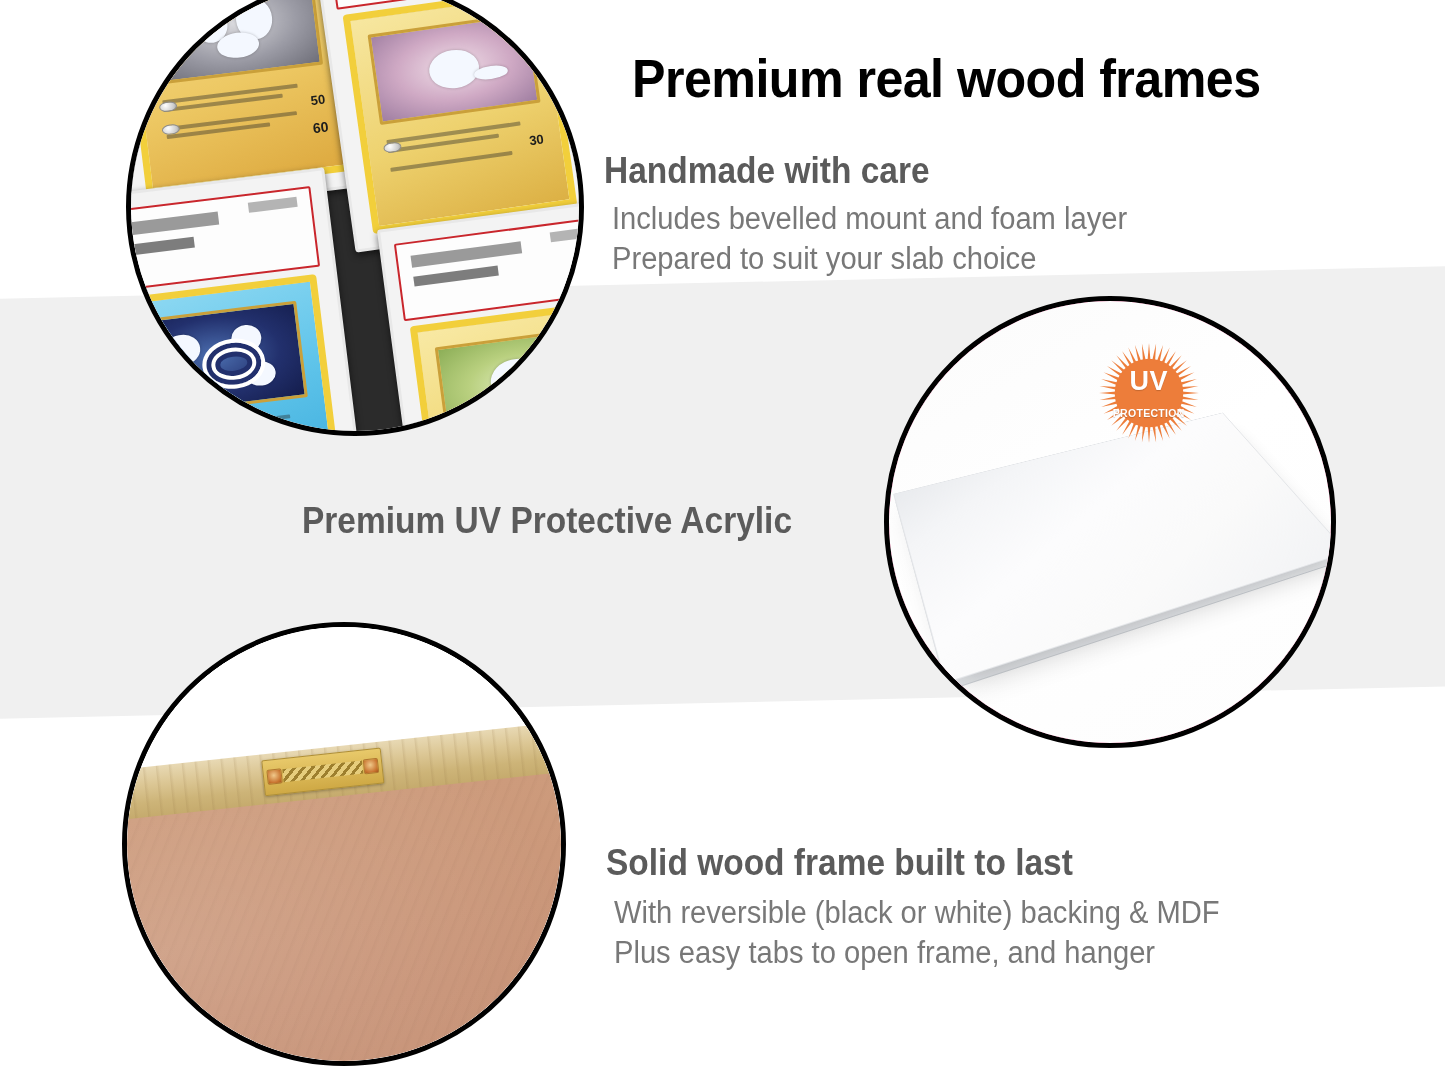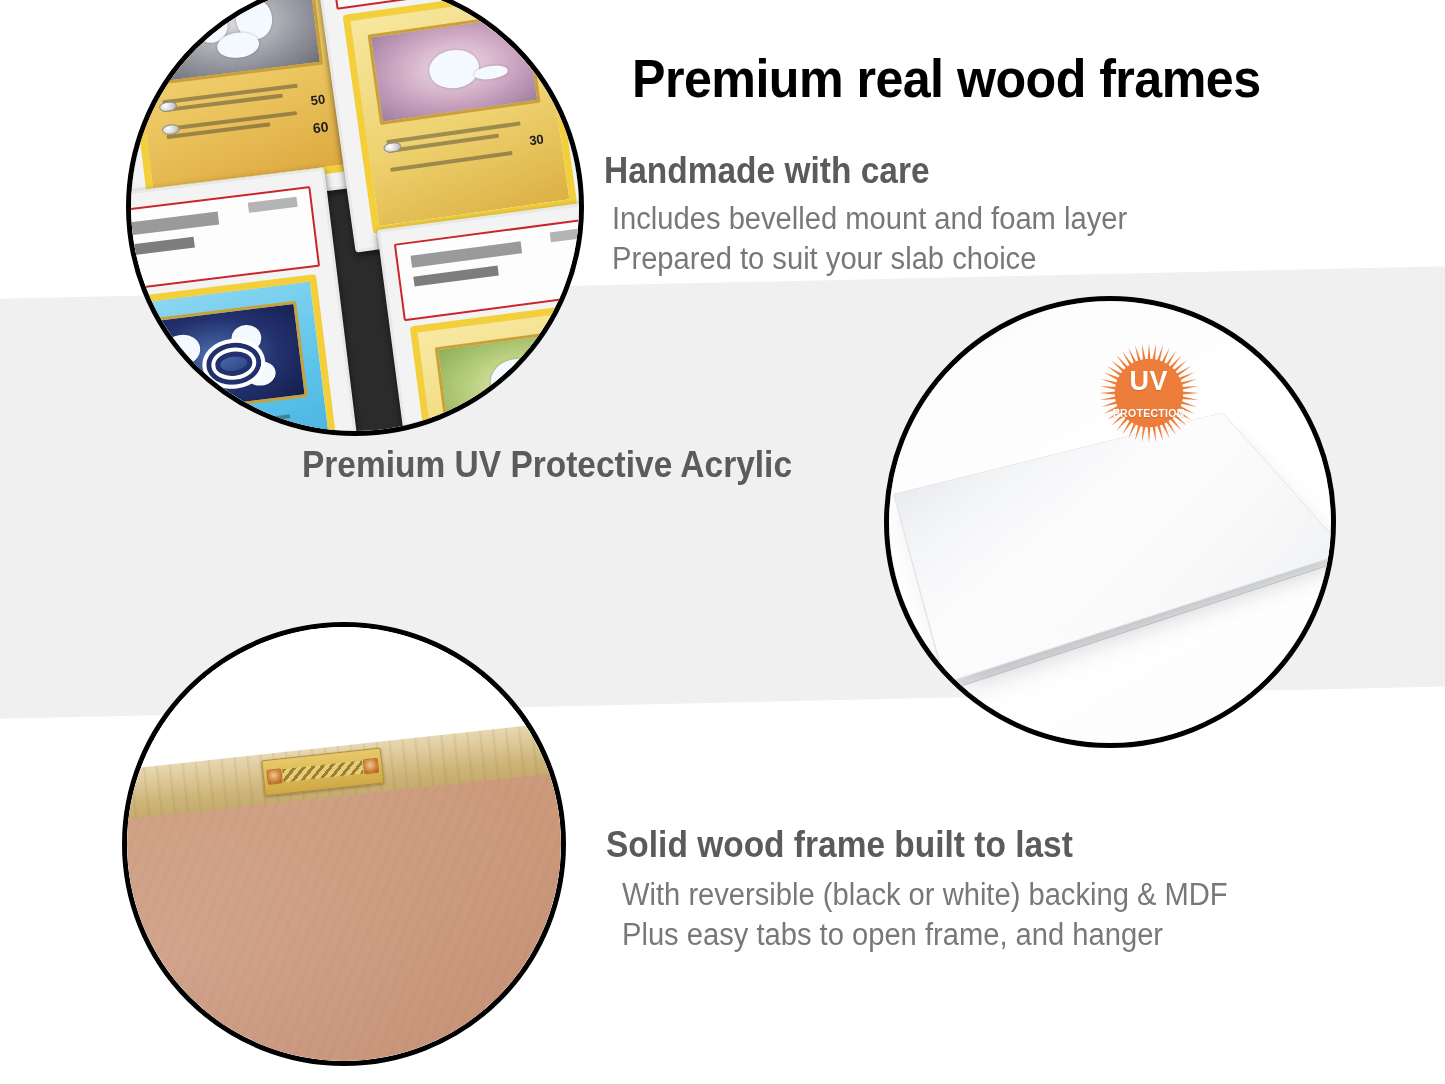--- a/index.html
+++ b/index.html
@@ -176,21 +176,21 @@
   
   #slab-raichu { left: 362px; top: 378px; width: 242px; height: 336px; transform: rotate(1.5deg); }
   #slab-raichu .card { background: linear-gradient(165deg,#f8e9a4 0%,#f0d671 55%,#ddb445 100%); }
   #slab-raichu .art { background: radial-gradient(ellipse at 50% 50%, #e3efc2 0%, #b9d07f 48%, #8cae57 100%); }
 
   
   #slab-r1 { left: 600px; top: 5px; width: 230px; height: 320px; transform: rotate(1deg); }
 
   
   #m-acrylic { left: 884px; top: 296px; width: 452px; height: 452px; }
-  #m-acrylic .inner { background: #c2410c; }
+  #m-acrylic .inner { background: #be185d; }
   .acrylic-bg {
     position: absolute; inset: 0;
     background: linear-gradient(150deg, #fbfbfb 0%, #ffffff 46%, #fdfdfd 100%);
   }
   .acrylic-sheet {
     position: absolute;
     left: 6%;
     top: 22%;
     width: 88%;
     height: 56%;
@@ -360,27 +360,27 @@
     line-height: 1.28;
     white-space: nowrap;
     transform: scaleX(.94);
     transform-origin: left center;
   }
 
   #block-handmade { left: 604px; top: 152px; }
   #block-handmade h2 { margin-bottom: 8px; }
   #block-handmade .lines { margin-left: 8px; }
 
-  #block-acrylic { left: 302px; top: 446px; }
+  #block-acrylic { left: 302px; top: 502px; }
   #block-acrylic h2 { margin-bottom: 10px; }
   #block-acrylic .lines { margin-left: 0px; }
 
-  #block-wood { left: 606px; top: 826px; }
+  #block-wood { left: 606px; top: 844px; }
   #block-wood h2 { margin-bottom: 10px; }
-  #block-wood .lines { margin-left: 16px; }
+  #block-wood .lines { margin-left: 8px; }
 </style>
 </head>
 <body>
 
 <div id="stage">
 
   <div class="band"></div>
 
   <div class="medallion" id="m-cards">
     <div class="inner">

